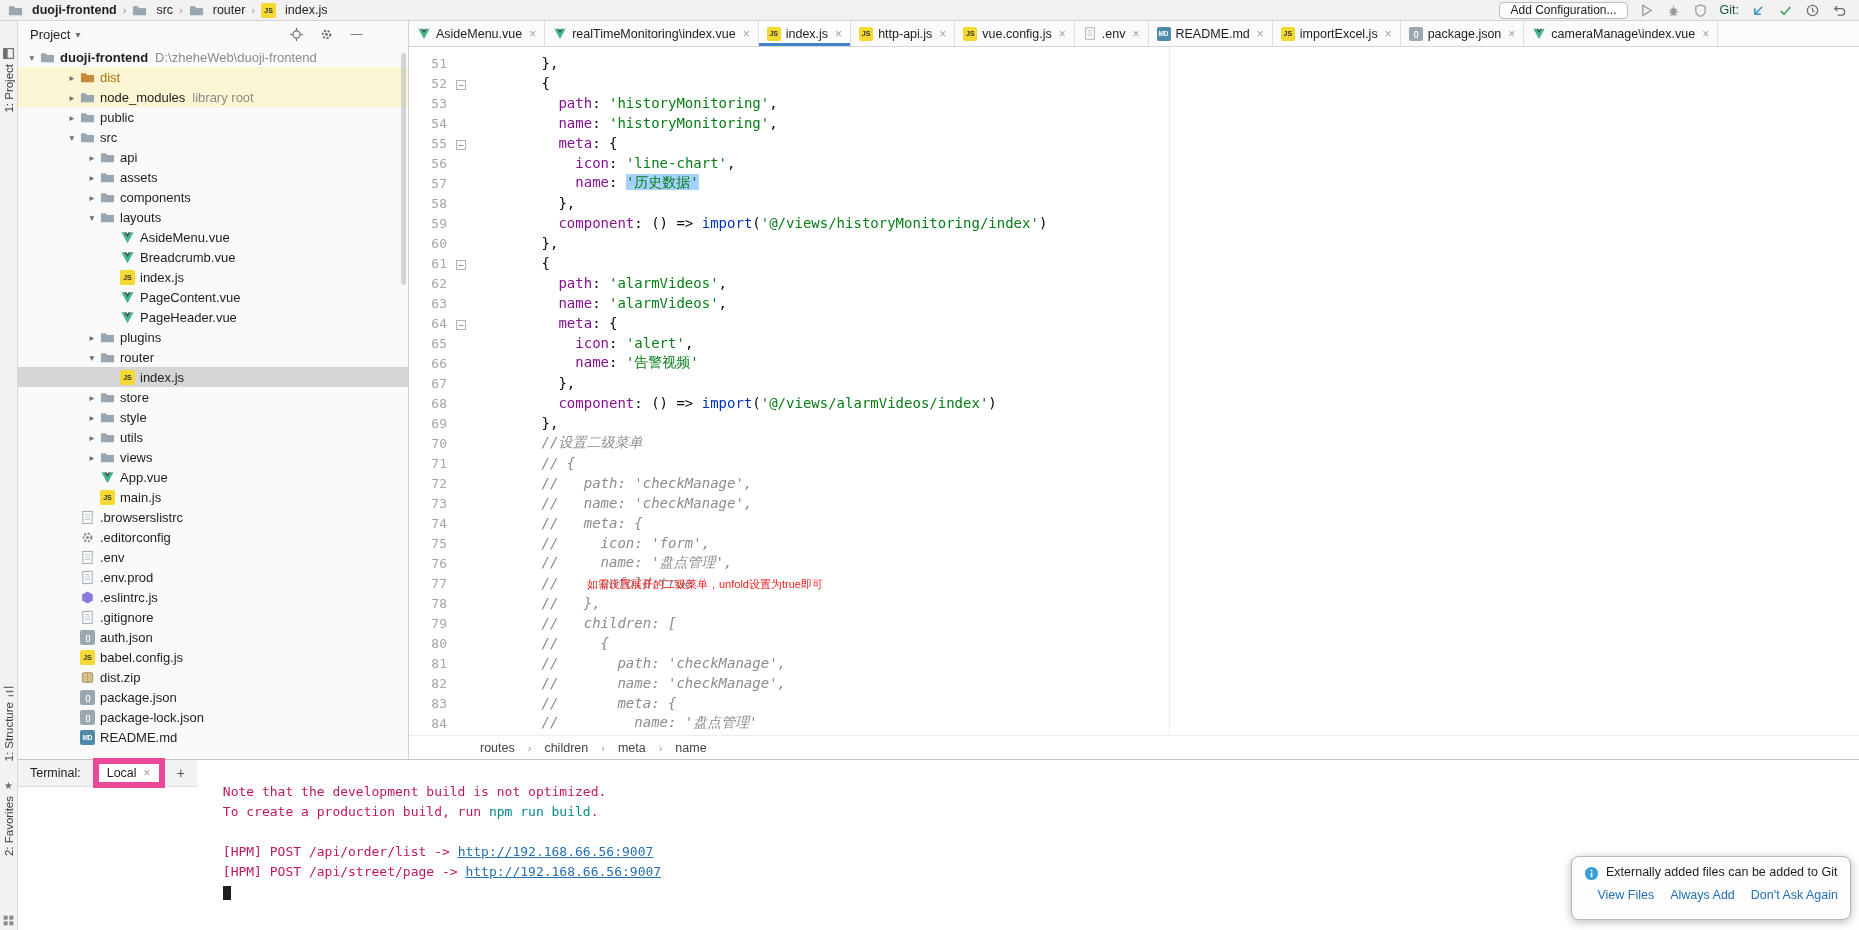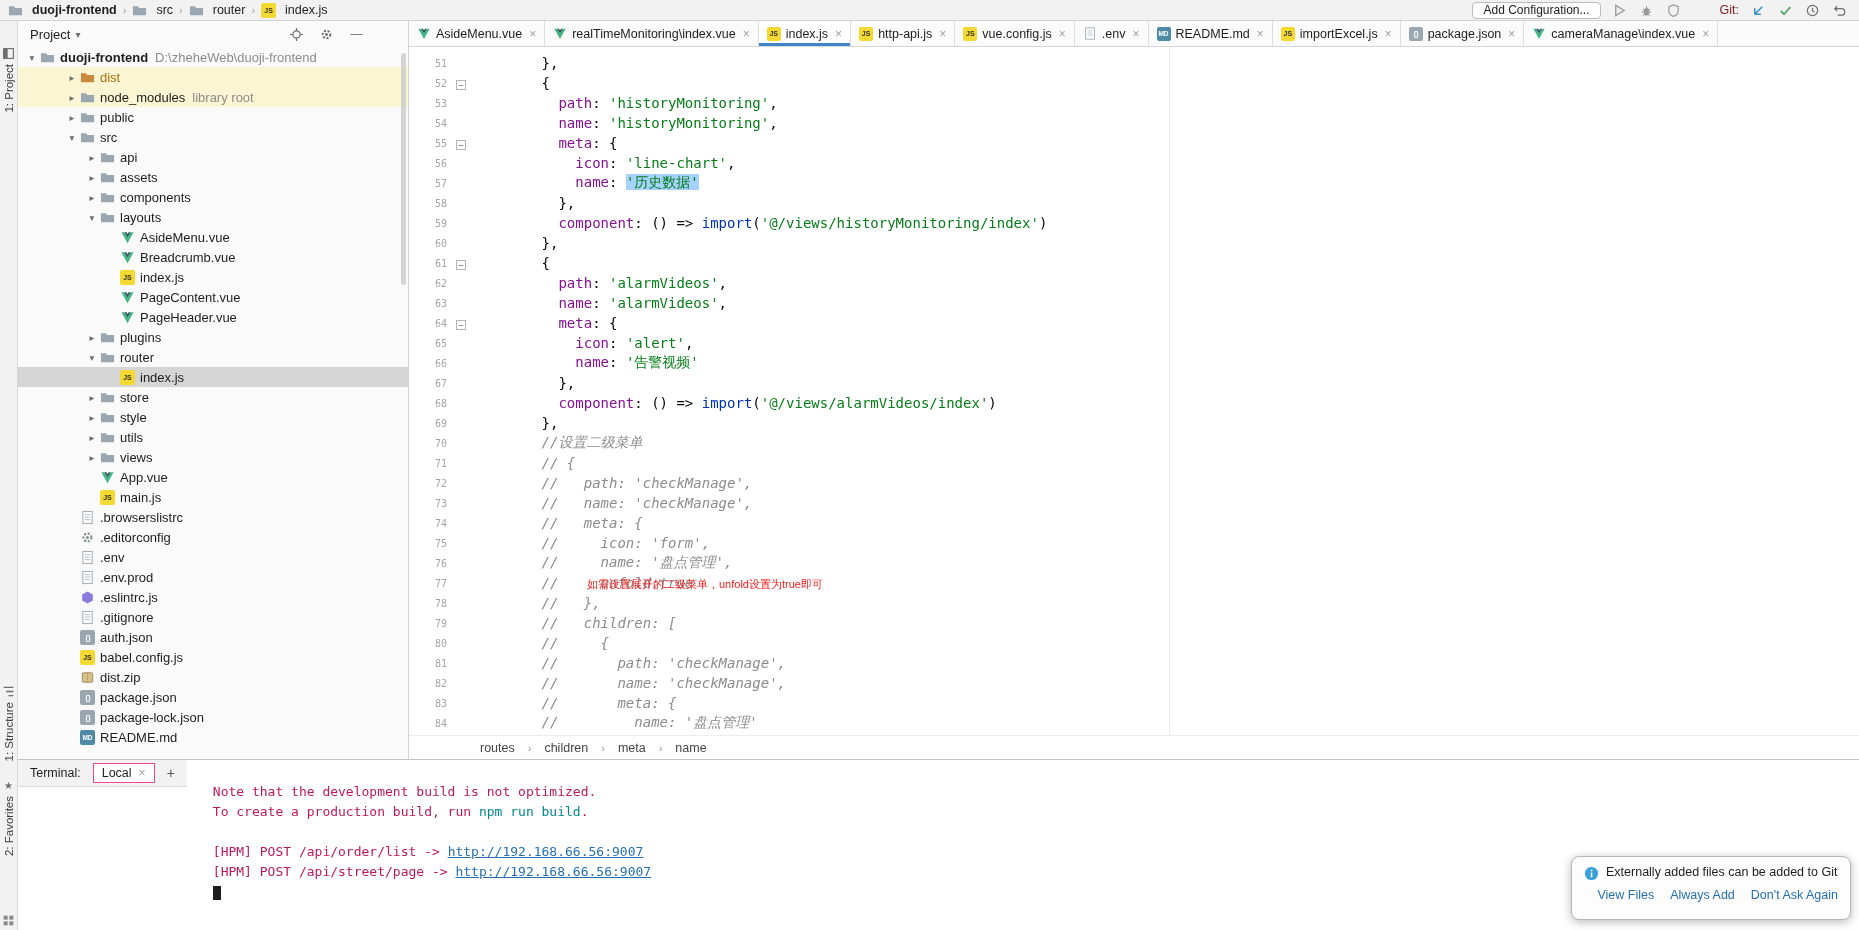--- a/index.html
+++ b/index.html
@@ -13,21 +13,21 @@
              align-items:center; padding:0 8px; background:#f2f2f2;
              border-bottom:1px solid #d2d2d2; font-size:12.5px; }
   #top-crumbs { display:flex; align-items:center; }
   .bc-item { display:inline-flex; align-items:center; gap:4px; }
   .bc-sep { color:#9a9a9a; margin:0 6px; font-size:11px; }
   #top-right { margin-left:auto; display:flex; align-items:center; gap:11px; padding-right:4px; }
   #add-config { background:#fdfdfd; border:1px solid #bcbcbc; border-radius:4px;
                 height:17px; padding:0 10px; font-size:12px; font-family:inherit;
                 display:flex; align-items:center; color:#1d1d1d; }
   .tb-icon { width:16px; height:16px; display:inline-flex; align-items:center; justify-content:center; }
-  #git-label { color:#7f1d1d;margin-left:27px; }
+  #git-label { color:#14532d; }
 
   
   #left-strip { position:absolute; top:21px; left:0; bottom:0; width:18px;
                 background:#f2f2f2; border-right:1px solid #d8d8d8; z-index:5; }
   .strip-group { position:absolute; left:0; width:17px; display:flex; flex-direction:column;
                  align-items:center; gap:4px; }
   .strip-text { writing-mode:vertical-rl; transform:rotate(180deg); font-size:11.5px;
                 color:#3c3c3c; white-space:nowrap; }
   .strip-ic { width:13px; height:13px; display:flex; }
   #strip-corner { position:absolute; left:2px; bottom:3px; width:13px; height:13px; }
@@ -70,21 +70,21 @@
   .tab .fic { margin-right:0; width:14px; height:14px; }
   .tab.active { background:#fff; }
   .tab.active::after { content:""; position:absolute; left:0; right:0; bottom:0; height:3px;
                        background:#4083c9; }
   .tab .close { color:#9f9f9f; font-size:12px; margin-left:2px; }
 
   #editor-body { flex:1; position:relative; overflow:hidden; background:#fff;
                  font-family:"DejaVu Sans Mono", monospace; font-size:14px; padding-top:6px; }
   #margin-guide { position:absolute; top:0; bottom:0; left:760px; width:1px; background:#ececec; }
   .code-line { height:20px; display:flex; align-items:center; position:relative; }
-  .ln { width:38px; flex:none; text-align:right; color:#a5a5a5; font-size:10px;
+  .ln { width:38px; flex:none; text-align:right; color:#a5a5a5; font-size:13px;
         font-family:"DejaVu Sans Mono", monospace; }
   .fold { width:16px; flex:none; margin-left:6px; text-align:center; }
   .fbox { display:inline-flex; width:10px; height:10px; border:1px solid #b3b3b3; background:#fff;
           color:#777; font-size:9px; line-height:8px; align-items:center; justify-content:center; }
   .ct { white-space:pre; padding-left:22px; }
   .tk-p  { color:#080808; }
   .tk-k  { color:#871094; }
   .tk-s  { color:#067d17; }
   .tk-ss { color:#067d17; background:#a6d2ff; }
   .tk-kw { color:#0033b3; font-weight:normal; }
@@ -95,21 +95,21 @@
   #editor-breadcrumbs { height:24px; flex:none; display:flex; align-items:center;
                         padding-left:71px; gap:7px; font-size:12.5px; color:#454545;
                         background:#fff; border-top:1px solid #ececec; }
   .eb-item { color:#454545; }
 
   
   #terminal { position:absolute; left:18px; right:0; bottom:0; height:171px; background:#fff;
               border-top:1px solid #c4c4c4; display:flex; flex-direction:row; }
   #terminal-header { height:27px; flex:none; background:#f2f2f2; border-bottom:1px solid #dcdcdc;
                      display:flex; align-items:center; padding:0 12px; gap:12px; font-size:12.5px; }
-  #terminal-tab { background:#fff; border:1px solid #ec4899; padding:2px 8px; display:inline-flex;
+  #terminal-tab { background:#fff; border:6px solid #ec4899; padding:2px 8px; display:inline-flex;
                   align-items:center; gap:7px; }
   #terminal-tab .tclose { color:#9f9f9f; font-size:12px; }
   #new-term { color:#555; font-size:14px; }
   #terminal-body { flex:1; font-family:"DejaVu Sans Mono", monospace; font-size:13px;
                    line-height:20px; padding:22px 0 0 26px; }
   .t-line { height:20px; white-space:pre; }
   .tt-p { color:#be185d; }
   .tt-cmd { color:#00888c; }
   .tt-link { color:#2470b3; text-decoration:underline; }
   .tt-cursor { display:inline-block; width:8px; height:14px; background:#1d1d1d;

